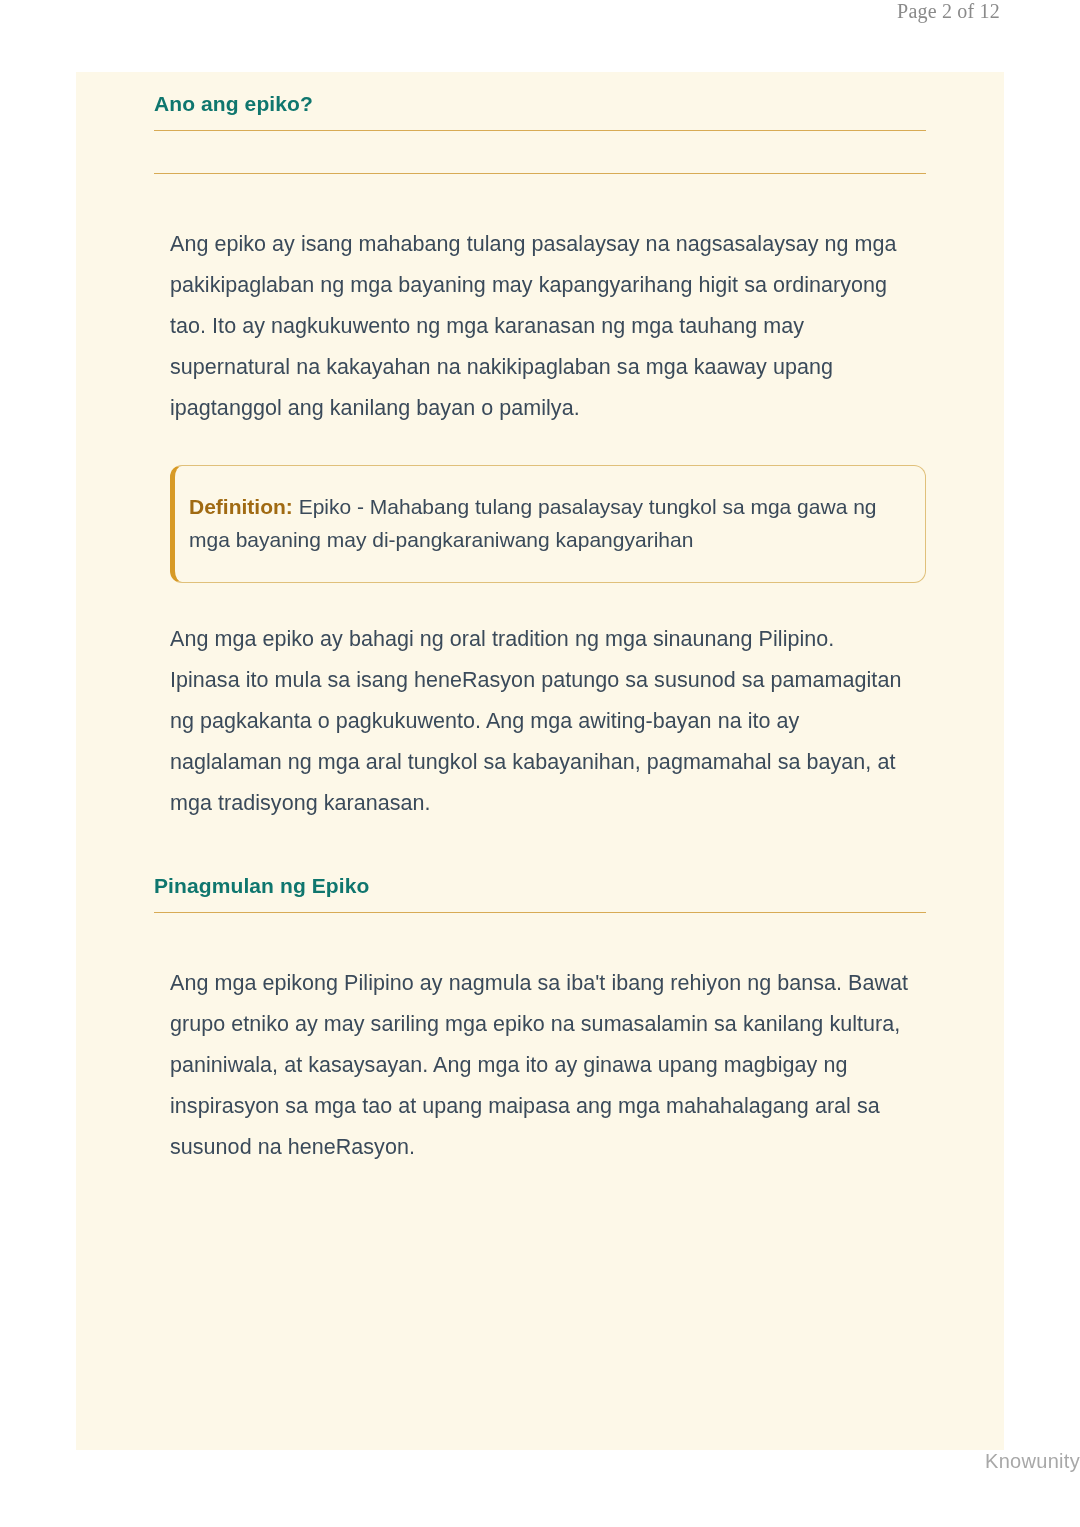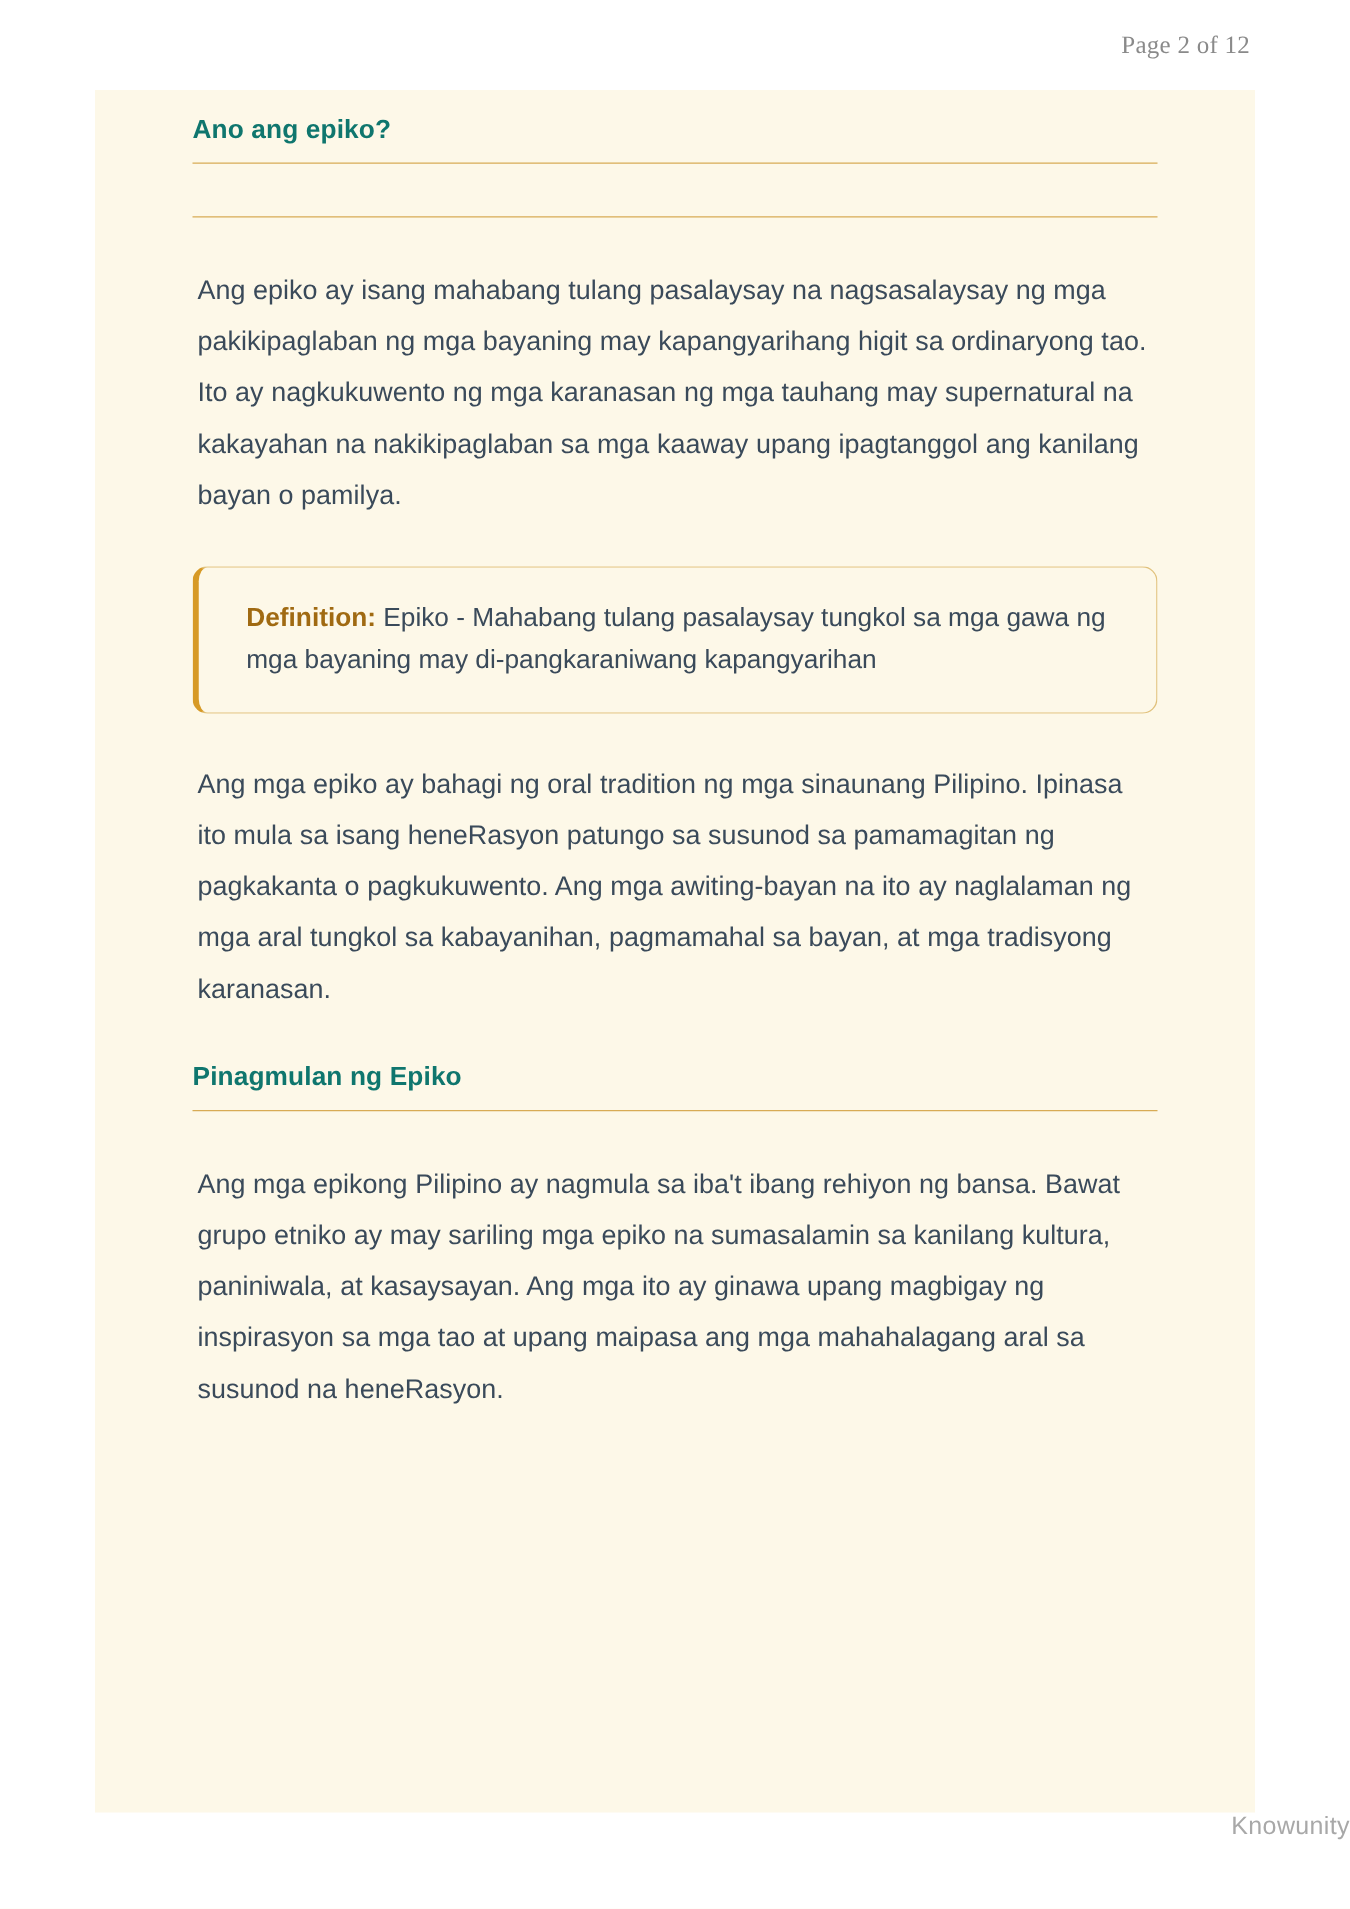--- a/index.html
+++ b/index.html
@@ -16,21 +16,21 @@
   }
   .page-header {
     position: absolute;
     top: 0;
     left: 0;
     width: 1080px;
     height: 72px;
     box-sizing: border-box;
     padding-right: 80px;
     display: flex;
-    align-items: center;
+    align-items: flex-start;
     justify-content: flex-end;
   }
   .page-number {
     font-family: "Liberation Serif", serif;
     font-size: 20px;
     color: #8a8a8a;
     letter-spacing: 0.2px;
   }
   .sheet {
     position: absolute;
@@ -55,30 +55,30 @@
     border-top: 1.5px solid #d8ab55;
     margin: 0 0 0 0;
     width: 100%;
   }
   .section-gap-sm { height: 42px; }
   .section-gap-md { height: 34px; }
   .body-text {
     font-size: 21.5px;
     line-height: 41px;
     color: #3a4a5a;
-    margin: 4px;
+    margin: 16px;
     letter-spacing: 0.05px;
   }
   .callout {
-    margin: 36px 0 36px 0;
+    margin: 36px 0 36px 16px;
     border: 1.5px solid #e0c07a;
     border-left: 5px solid #d79a26;
     border-radius: 12px;
     background: #fdf8e8;
-    padding: 24px 28px 26px 38px;
+    padding: 24px 28px 26px 14px;
     box-sizing: border-box;
   }
   .callout-text {
     font-size: 21px;
     line-height: 33px;
     color: #3a4a5a;
     margin: 0;
   }
   .callout-label {
     font-weight: bold;

